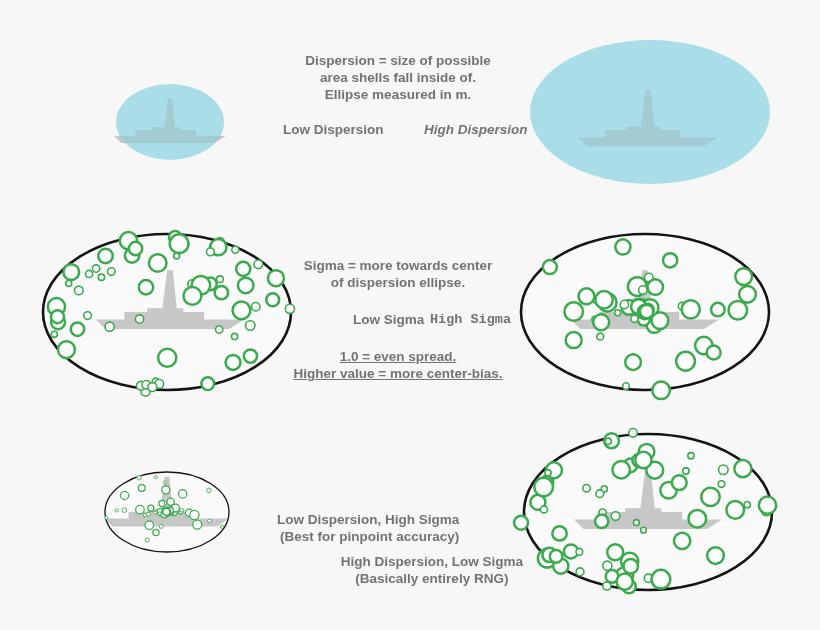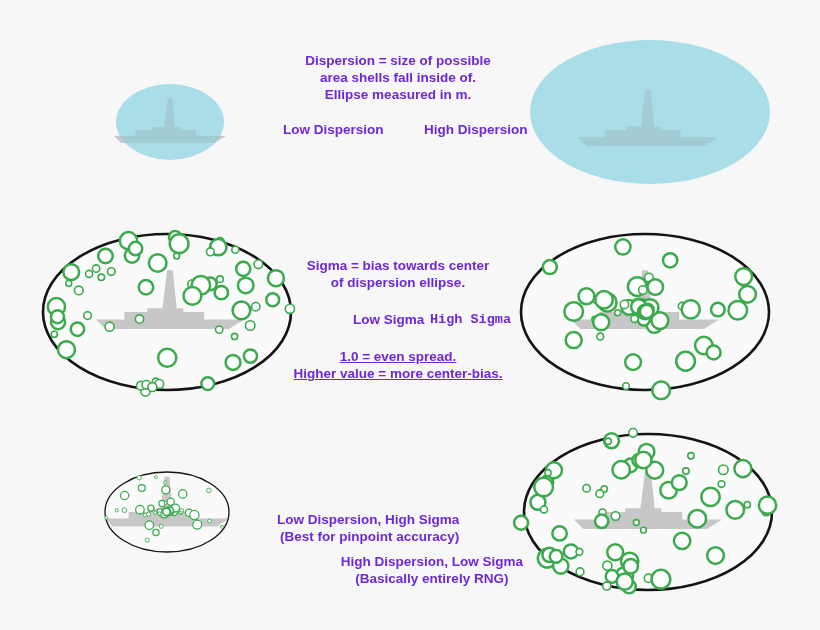--- a/index.html
+++ b/index.html
@@ -6,21 +6,21 @@
   body{
     width:820px;height:630px;
     background:#F7F7F7;
     font-family:"Liberation Sans", sans-serif;
     position:relative;
     overflow:hidden;
   }
   #stage{position:absolute;left:0;top:0;width:820px;height:630px;}
   .txt{
     position:absolute;
-    color:#6d28d9;
+    color:#737373;
     font-weight:bold;
     font-size:13.5px;
     line-height:17px;
     white-space:pre;
   }
   .txt.center{text-align:center;}
   .txt.left{text-align:right;}
   .txt.right{text-align:center;}
 </style>
 </head>
@@ -322,22 +322,22 @@
       <circle cx="556.16" cy="556.40" r="6.35" fill="#FFFFFF" stroke="#3BAA4D" stroke-width="2.50"></circle>
       <circle cx="608.15" cy="441.31" r="3.17" fill="#FFFFFF" stroke="#3BAA4D" stroke-width="1.60"></circle>
       <circle cx="548.00" cy="472.71" r="3.10" fill="#FFFFFF" stroke="#3BAA4D" stroke-width="1.60"></circle>
     </g>
   </svg>
 
 <div class="txt center" style="top: 52px; left: 398px; transform: translateX(-50%);">Dispersion = size of possible
 area shells fall inside of.
 Ellipse measured in m.</div>
 <div class="txt left" style="top: 121px; left: 283px;">Low Dispersion</div>
-<div class="txt left" style="top: 121px; left: 424px;">High Dispersion</div>
-<div class="txt center" style="top: 257px; left: 398px; transform: translateX(-50%);">Sigma = bias towards center
+<div class="txt left" style="top: 121px; left: 424px; font-style: italic;">High Dispersion</div>
+<div class="txt center" style="top: 257px; left: 398px; transform: translateX(-50%);">Sigma = more towards center
 of dispersion ellipse.</div>
 <div class="txt left" style="top: 311px; left: 305px; margin-left: 48px;">Low Sigma</div>
 <div class="txt left" style="top: 311px; left: 430px; font-family: Liberation Mono, monospace;">High Sigma</div>
 <div class="txt center" style="top: 348px; left: 398px; transform: translateX(-50%); text-decoration: underline;">1.0 = even spread.
 Higher value = more center-bias.</div>
 <div class="txt left" style="top: 470px; left: 277px; margin-top: 41px;">Low Dispersion, High Sigma
 (Best for pinpoint accuracy)</div>
 <div class="txt right" style="top: 553px; left: 523px; transform: translateX(-100%);">High Dispersion, Low Sigma
 (Basically entirely RNG)</div>
 

